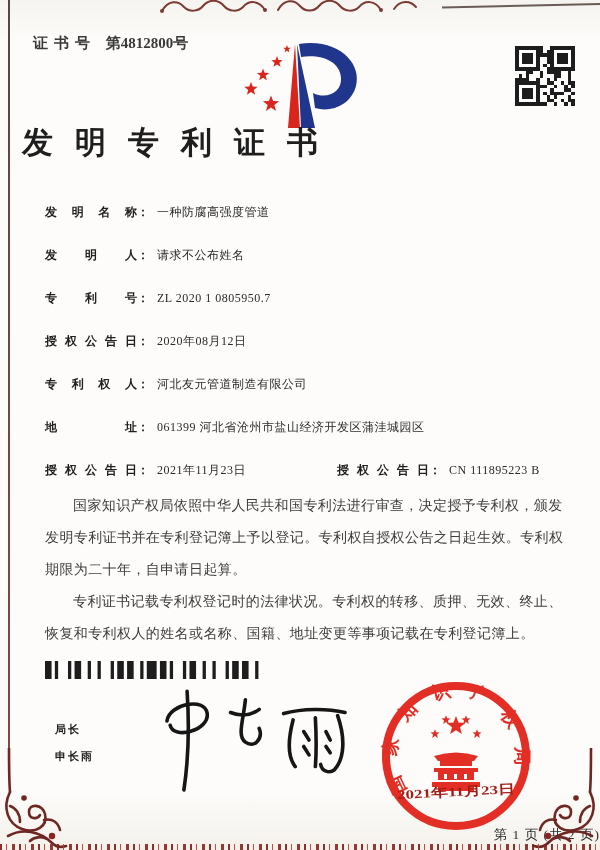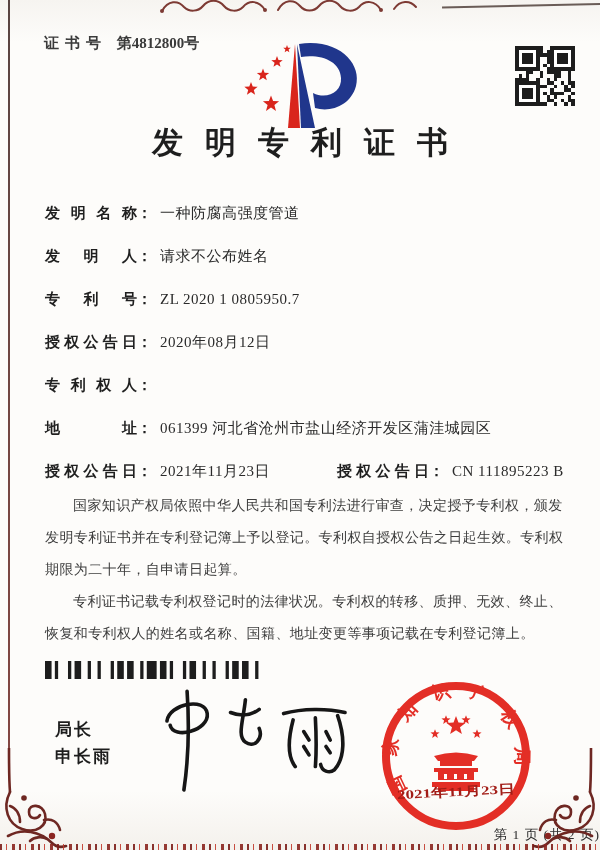--- a/index.html
+++ b/index.html
@@ -9,40 +9,40 @@
     font-family:"Liberation Serif","DejaVu Serif",serif;color:#222;
   }
   
   .orn-top{position:absolute;left:158px;top:-3px;width:268px;height:18px;}
   
   .diag{position:absolute;top:3px;right:0;width:158px;height:2px;background:#46362f;
     transform:rotate(-1.3deg);transform-origin:right center;opacity:.8;}
   
   .edge-line{position:absolute;left:8px;top:0;width:2px;height:758px;
     background:linear-gradient(180deg,#3c2522,#5d2722 60%,#6e2722);opacity:.85;}
-  .certno{position:absolute;left:44px;top:34px;font-size:15px;color:#3a3a3a;white-space:nowrap;}
+  .certno{position:absolute;left:33px;top:34px;font-size:15px;color:#3a3a3a;white-space:nowrap;}
   .certno .lbl{letter-spacing:6px;font-weight:600;}
   .certno .val{margin-left:6px;font-weight:600;}
   .logo{position:absolute;left:243px;top:38px;width:122px;height:94px;}
   .qr{position:absolute;left:515px;top:46px;width:60px;height:60px;shape-rendering:crispEdges;}
-  .title{position:absolute;left:0;right:0;top:122px;margin:0;text-align:center;
+  .title{position:absolute;left:0;right:0;top:122px;margin:0;
     font-size:31px;font-weight:700;letter-spacing:22px;text-indent:22px;color:#1e1e1e;}
-  .fields{position:absolute;left:45px;right:26px;top:204px;font-size:15px;}
+  .fields{position:absolute;left:45px;right:26px;top:204px;font-size:12px;}
   .frow{display:flex;align-items:baseline;height:21px;margin-bottom:22px;white-space:nowrap;}
   .fgroup{display:flex;align-items:baseline;white-space:nowrap;}
   .fgroup1{width:292px;}
   .flabel{display:inline-block;width:92px;text-align:justify;text-align-last:justify;
     font-weight:600;color:#1f1f1f;}
   .fcolon{font-weight:600;color:#1f1f1f;}
   .fval{margin-left:8px;font-weight:500;color:#2a2a2a;letter-spacing:.5px;}
   .body-text{position:absolute;left:45px;right:28px;top:490px;
     font-size:14px;line-height:32px;color:#3d3d3d;letter-spacing:.4px;}
   .body-text p{margin:0;text-indent:2em;}
   .barcode{position:absolute;left:45px;top:661px;width:220px;height:18px;}
-  .signer{position:absolute;left:55px;top:716px;font-size:17px;line-height:27px;
+  .signer{position:absolute;left:55px;top:716px;font-size:11px;line-height:27px;
     font-weight:600;color:#1d1d1d;letter-spacing:2px;}
   .signature{position:absolute;left:150px;top:680px;width:212px;height:118px;}
   .seal{position:absolute;left:376px;top:676px;width:160px;height:160px;opacity:.95;}
   .footer{position:absolute;left:0;right:0;top:826px;text-align:right;
     font-size:13.5px;color:#2e2e2e;letter-spacing:1px;}
   .corner{position:absolute;bottom:0;width:70px;height:102px;}
   .corner-l{left:0;}
   .corner-r{right:0;transform:scaleX(-1);}
   .bottom-strip{position:absolute;left:0;right:0;bottom:0;height:6px;opacity:.9;
     background:
@@ -187,20 +187,21 @@
       <span class="fval">ZL 2020 1 0805950.7</span>
     </div>
     <div class="frow">
       <span class="flabel">授权公告日</span>
         <span class="fcolon">：</span>
       <span class="fval">2020年08月12日</span>
     </div>
     <div class="frow">
       <span class="flabel">专利权人</span>
         <span class="fcolon">：</span>
+      <span class="fval">河北友元管道制造有限公司</span>
     </div>
     <div class="frow">
       <span class="flabel">地址</span>
         <span class="fcolon">：</span>
       <span class="fval">061399 河北省沧州市盐山经济开发区蒲洼城园区</span>
     </div>
     <div class="frow">
       <span class="fgroup fgroup1">
         <span class="flabel">授权公告日</span>
           <span class="fcolon">：</span>

